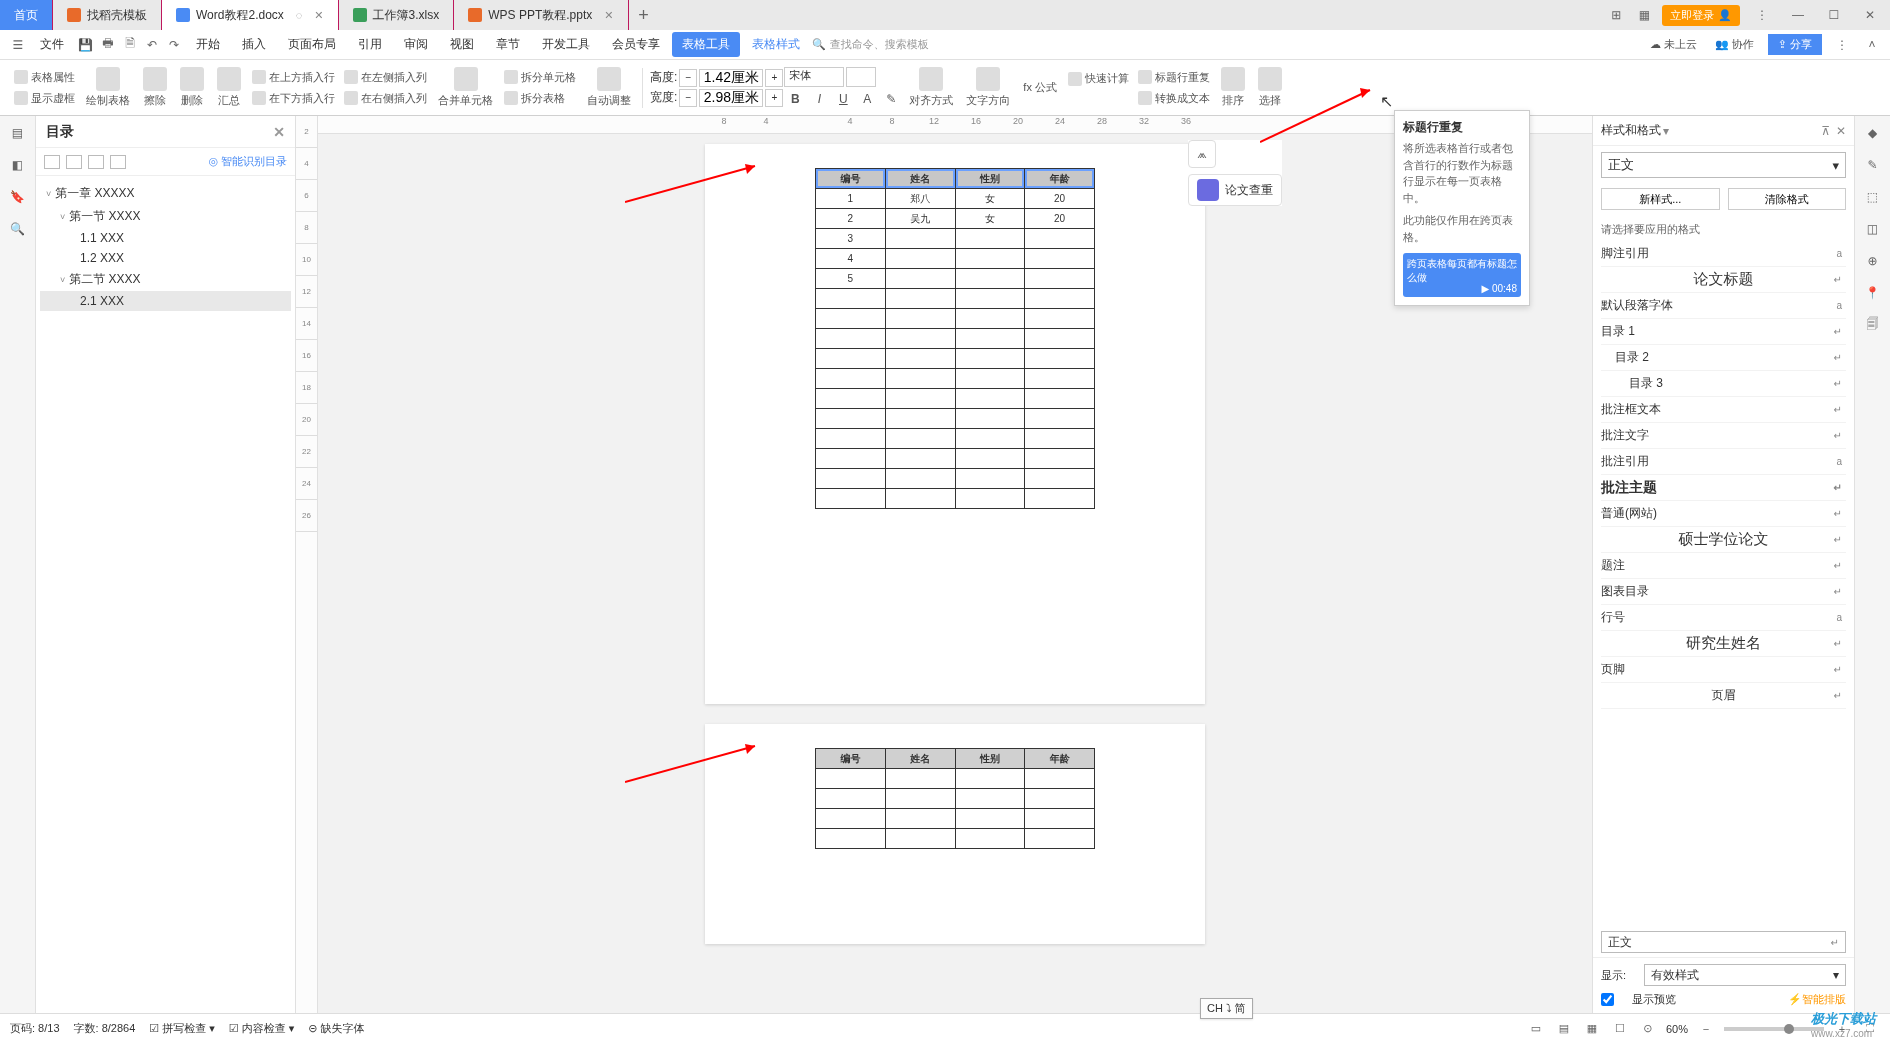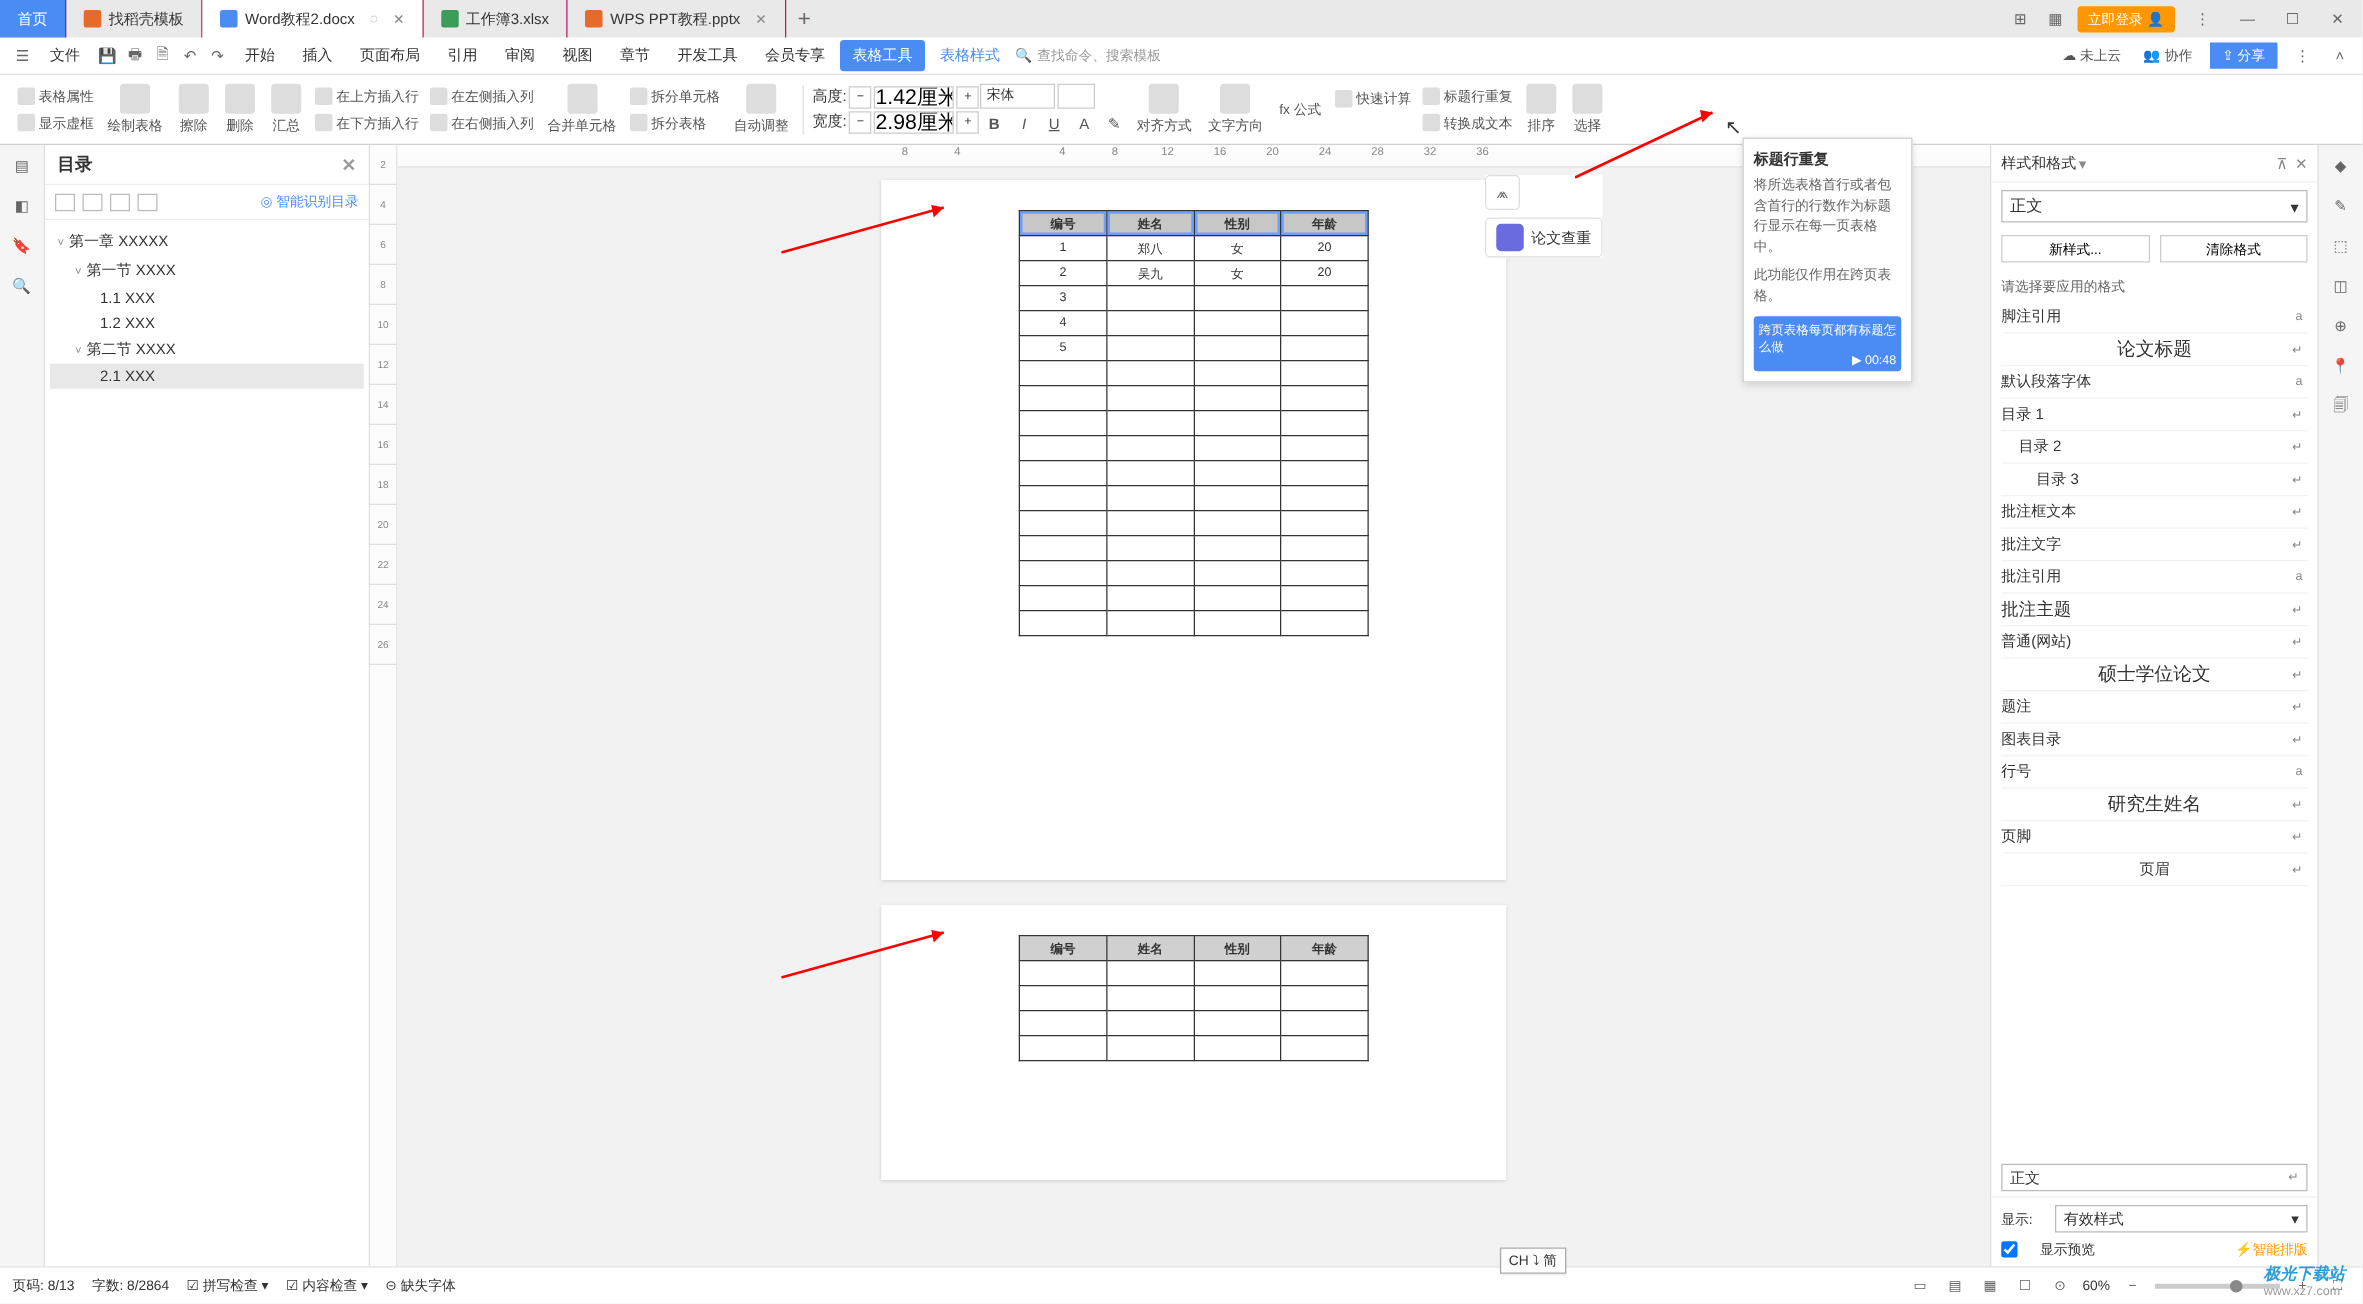--- a/index.html
+++ b/index.html
@@ -28,21 +28,21 @@
 
 
 .ribbon { height: 56px; background: #fff; border-bottom: 1px solid #d0d0d0; display: flex; align-items: center; padding: 0 10px; gap: 1px; }
 .ribbon-group { display: flex; flex-direction: column; gap: 2px; }
 .ribbon-row { display: flex; align-items: center; gap: 2px; }
 .ribbon-btn { display: flex; align-items: center; gap: 3px; padding: 2px 4px; color: #555; cursor: pointer; font-size: 11px; }
 .ribbon-btn .ri { width: 14px; height: 14px; background: #ddd; border-radius: 2px; }
 .ribbon-big { display: flex; flex-direction: column; align-items: center; gap: 2px; padding: 4px 6px; font-size: 11px; color: #555; }
 .ribbon-big .ri { width: 24px; height: 24px; background: #ddd; border-radius: 3px; }
 .ribbon-sep { width: 1px; height: 40px; background: #e0e0e0; margin: 0 4px; }
-.dim-input { width: 64px; height: 18px; border: 1px solid #ccc; text-align: center; font-size: 17px; background: #fff; }
+.dim-input { width: 64px; height: 18px; border: 1px solid #ccc; text-align: center; font-size: 14px; background: #fff; }
 .dim-btn { width: 18px; height: 18px; border: 1px solid #ccc; display: flex; align-items: center; justify-content: center; font-size: 10px; background: #fff; }
 .font-select { height: 20px; border: 1px solid #ccc; padding: 0 20px 0 4px; font-size: 11px; background: #fff; min-width: 60px; }
 .fmt-btn { width: 22px; height: 20px; display: flex; align-items: center; justify-content: center; color: #555; }
 
 
 .main { display: flex; height: calc(100% - 146px); }
 .left-rail { width: 36px; background: #f5f5f5; border-right: 1px solid #e0e0e0; display: flex; flex-direction: column; align-items: center; padding-top: 8px; gap: 14px; }
 .left-rail .lr { width: 18px; height: 18px; color: #666; display:flex;align-items:center;justify-content:center; }
 .toc-panel { width: 260px; background: #fff; border-right: 1px solid #e0e0e0; display: flex; flex-direction: column; }
 .toc-header { height: 32px; display: flex; align-items: center; padding: 0 10px; font-size: 14px; font-weight: 600; border-bottom: 1px solid #eee; }
@@ -85,21 +85,21 @@
 .right-panel { width: 262px; background: #fff; border-left: 1px solid #e0e0e0; display: flex; flex-direction: column; }
 .rp-header { height: 30px; display: flex; align-items: center; padding: 0 8px; font-size: 12px; border-bottom: 1px solid #eee; }
 .rp-header .rp-close { margin-left: auto; display: flex; gap: 6px; color: #888; }
 .rp-select { margin: 6px 8px; border: 1px solid #bbb; height: 26px; display: flex; align-items: center; padding: 0 6px; font-size: 13px; }
 .rp-btns { display: flex; gap: 8px; padding: 4px 8px 8px; }
 .rp-btns button { flex:1; height: 22px; border: 1px solid #ccc; background: #fff; font-size: 11px; }
 .rp-section-label { padding: 4px 8px; font-size: 11px; color: #666; }
 .rp-list { flex: 1; overflow: auto; padding: 0 8px; }
 .rp-item { height: 26px; display: flex; align-items: center; border-bottom: 1px solid #f2f2f2; font-size: 12px; position: relative; }
 .rp-item .mark { position: absolute; right: 4px; font-size: 10px; color: #888; }
-.rp-item.bold { font-weight: 400; font-size: 14px; align-items: center; }
+.rp-item.bold { font-weight: 700; font-size: 14px; align-items: center; }
 .rp-item.center { justify-content: center; font-family: SimSun; font-size: 15px; }
 .rp-selectbox { margin: 4px 8px; border: 1px solid #bbb; height: 22px; display: flex; align-items: center; padding: 0 6px; font-size: 12px; }
 .rp-footer { border-top: 1px solid #eee; padding: 6px 8px; font-size: 11px; display: flex; align-items: center; gap: 6px; flex-direction: column; align-items: stretch; }
 .rp-footer .row { display: flex; align-items: center; gap: 18px; }
 .rp-footer .smart { margin-left: auto; color: #ff9800; }
 
 .right-rail { width: 36px; background: #f5f5f5; border-left: 1px solid #e0e0e0; display: flex; flex-direction: column; align-items: center; padding-top: 8px; gap: 14px; }
 .right-rail .rr { width: 18px; height: 18px; color: #666; display:flex;align-items:center;justify-content:center; }
 
 

